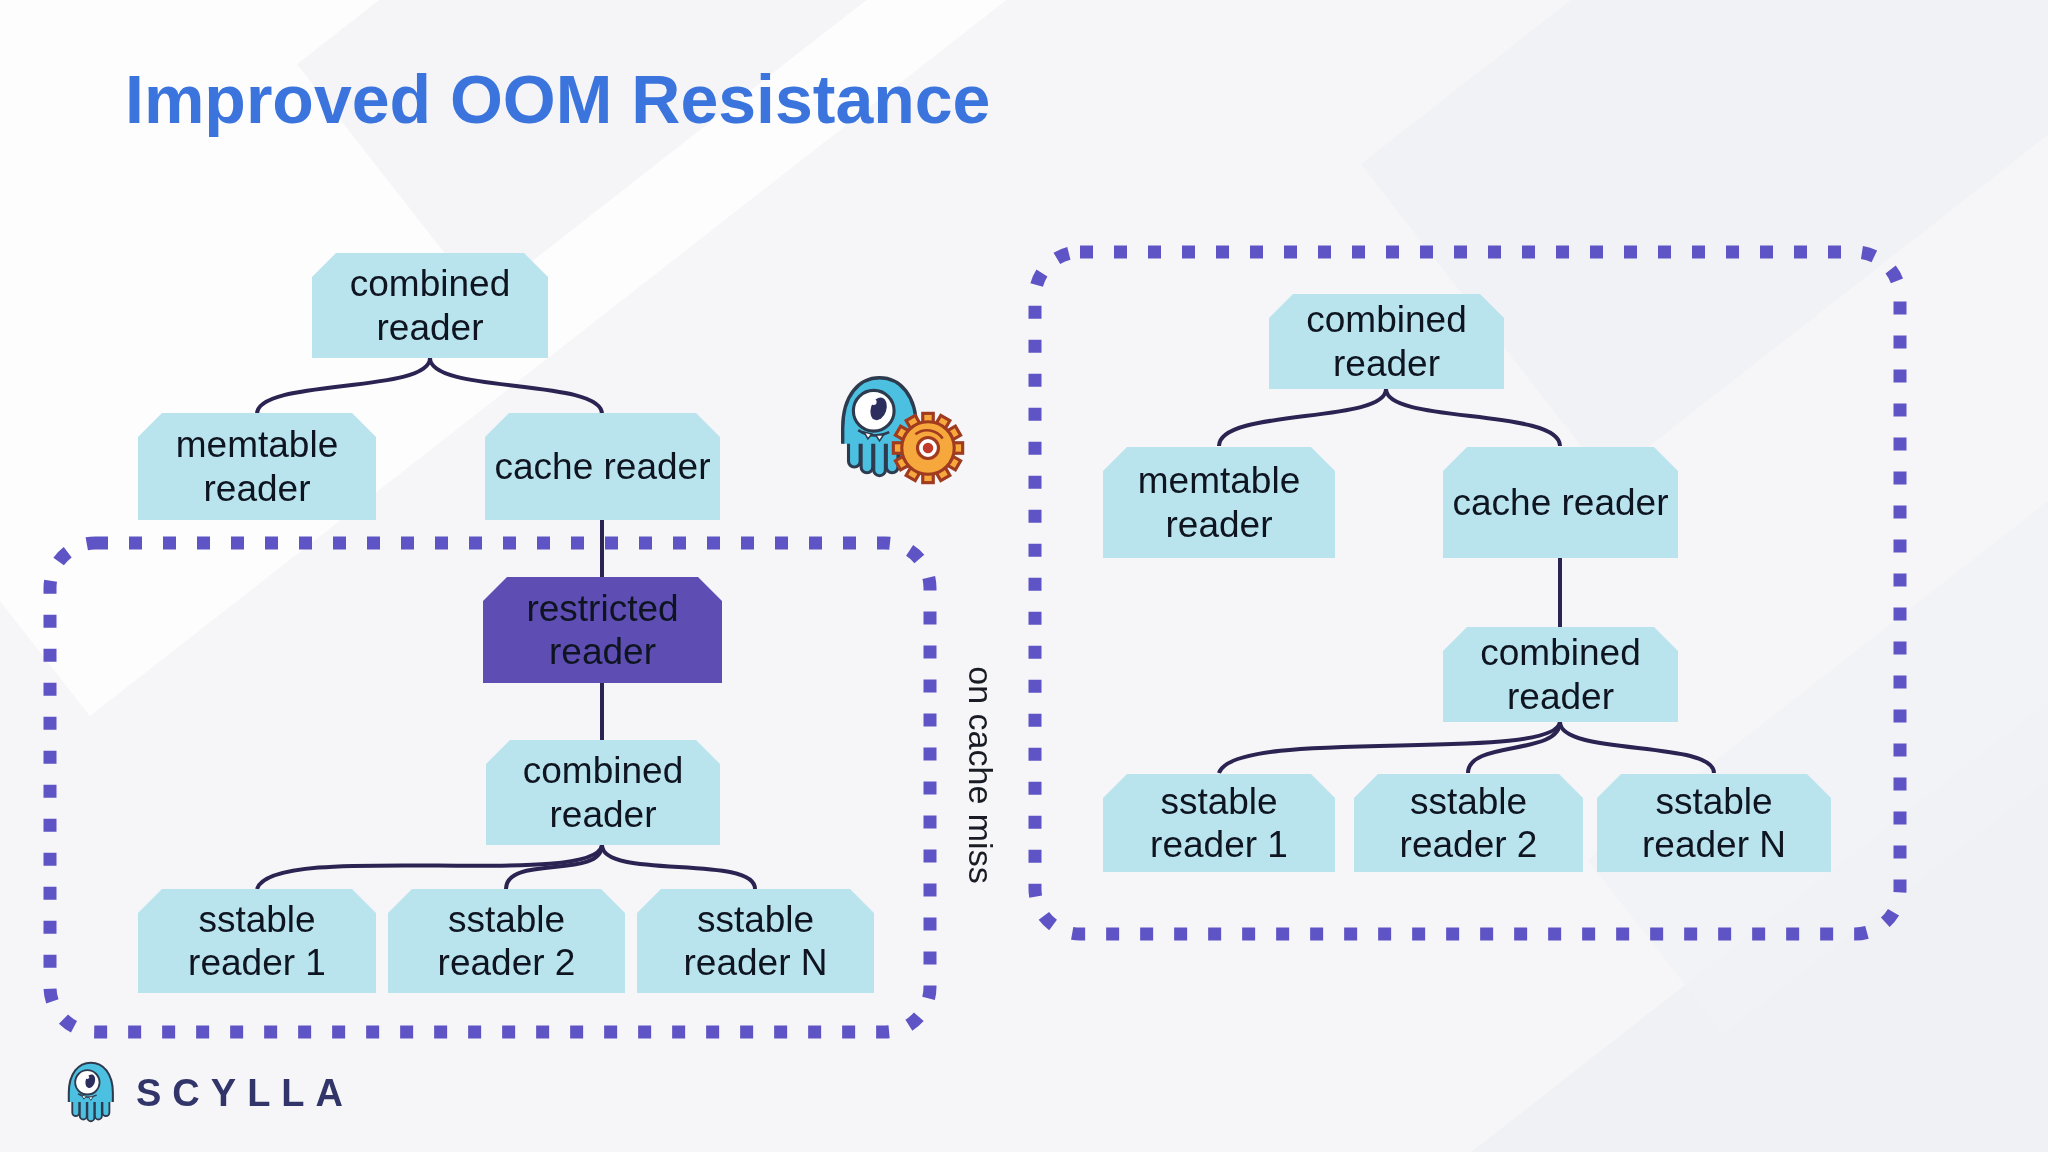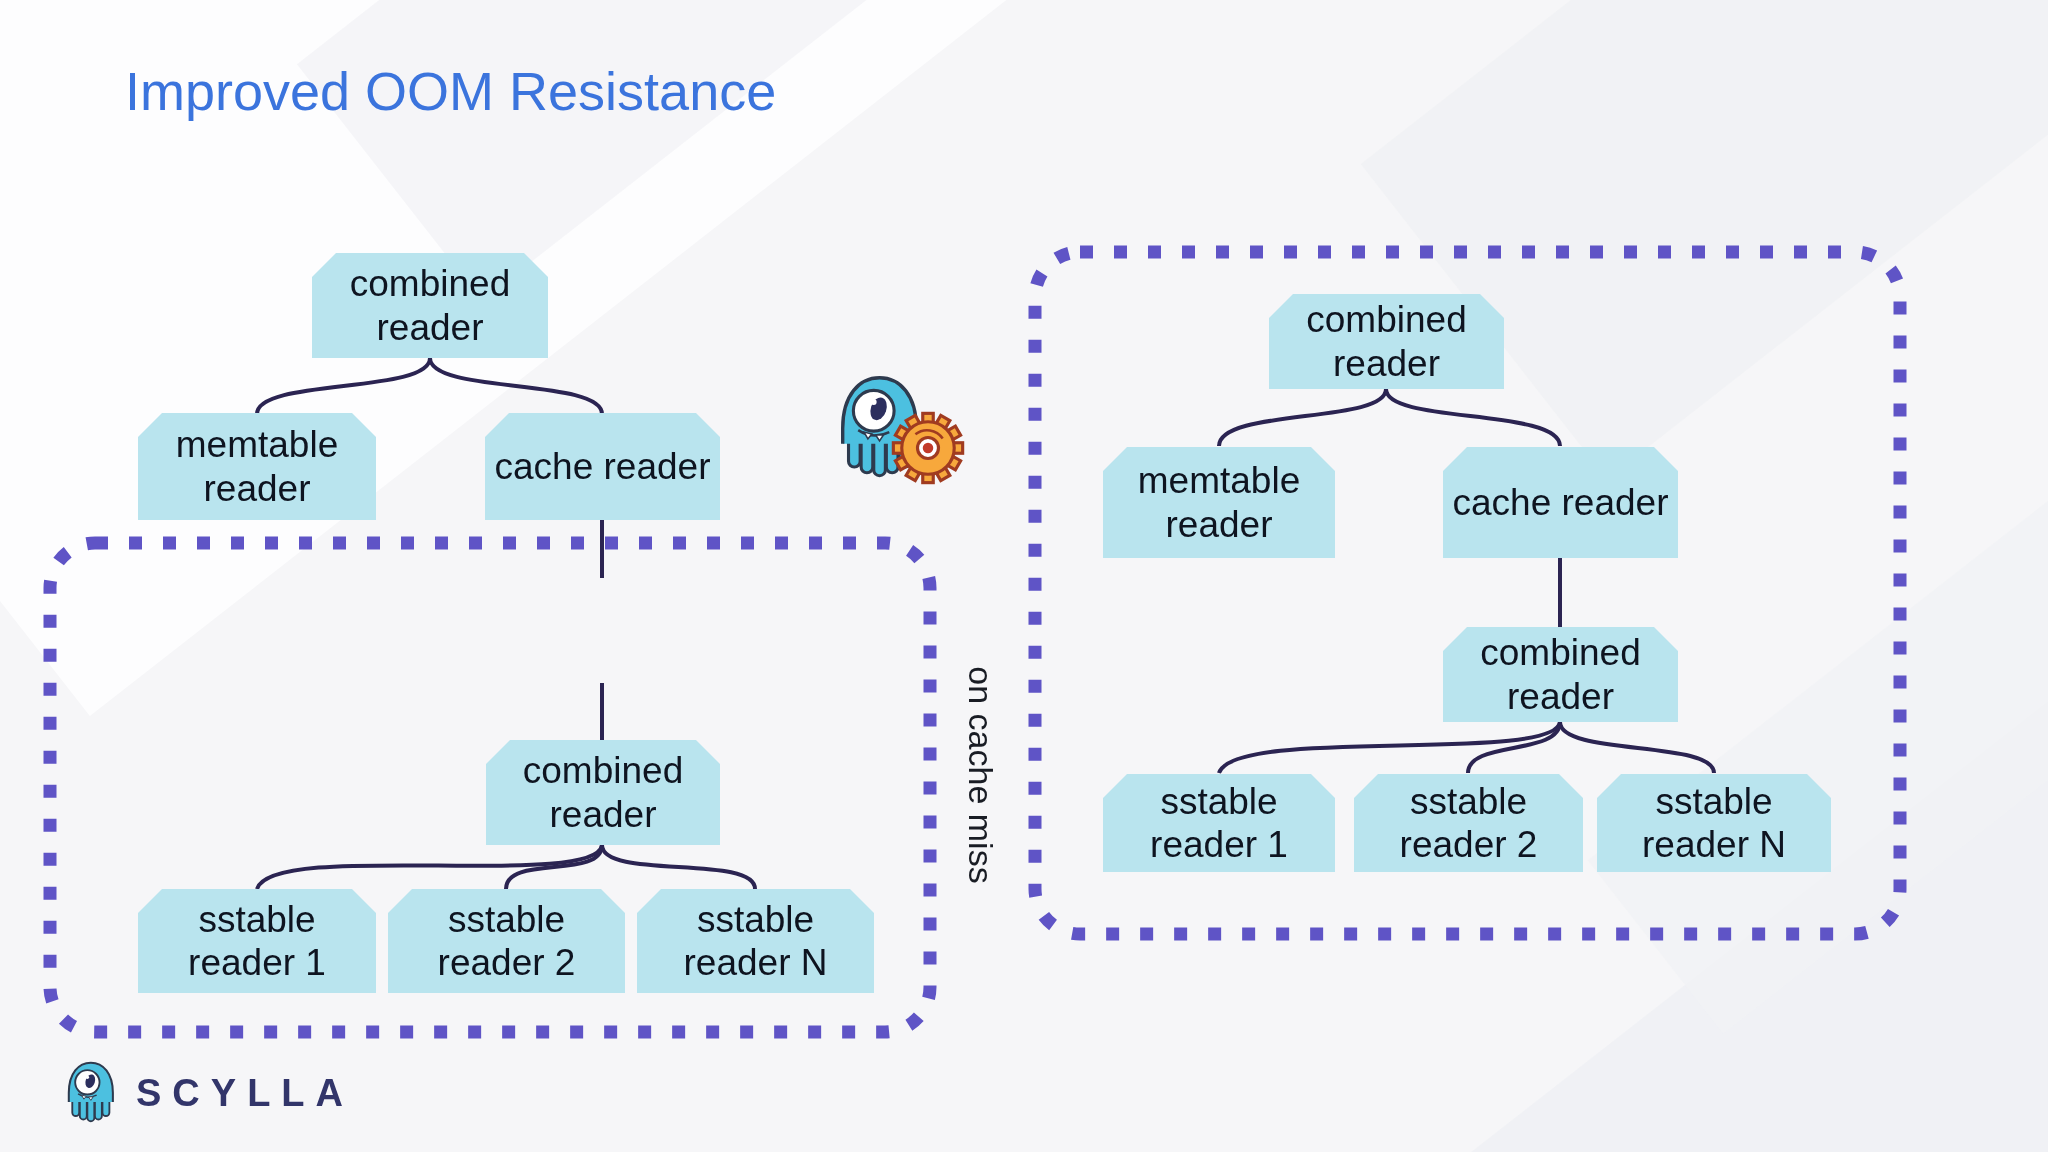--- a/index.html
+++ b/index.html
@@ -10,21 +10,21 @@
   }
   .stripe{position:absolute;z-index:0;transform:rotate(-38deg);}
   .s1{left:-260px;top:-300px;width:1500px;height:620px;background:#fdfdfe;}
   .s2{left:330px;top:-140px;width:560px;height:300px;background:#f2f3f6;opacity:.8;}
   .s3{left:1380px;top:-180px;width:980px;height:400px;background:#f0f1f4;opacity:.7;}
   .s4{left:1260px;top:840px;width:1400px;height:520px;background:#eef0f3;opacity:.7;}
   .s5{left:1560px;top:560px;width:900px;height:220px;background:#f1f2f5;opacity:.7;}
 
   .page-title{
     position:absolute;z-index:3;left:125px;top:60px;
-    font-size:54px;font-weight:400;letter-spacing:0px;
+    font-size:68px;font-weight:700;letter-spacing:0px;
     color:#3b74dd;white-space:nowrap;
   }
 
   svg.layer{position:absolute;left:0;top:0;z-index:1;}
 
   .node{
     position:absolute;z-index:2;display:flex;align-items:center;justify-content:center;
     text-align:center;font-size:37px;line-height:1.17;color:#0e1420;
     clip-path:polygon(24px 0,calc(100% - 24px) 0,100% 24px,100% 100%,0 100%,0 24px);
     padding:0 8px;box-sizing:border-box;
@@ -134,20 +134,21 @@
     </g>
 
     <g transform="translate(63,1058) scale(0.58)">
       <use href="#monster"></use>
     </g>
   </svg>
 
   <div class="node cyan" style="left:312px;top:253px;width:236px;height:105px;">combined reader</div>
   <div class="node cyan" style="left:138px;top:413px;width:238px;height:107px;">memtable reader</div>
   <div class="node cyan" style="left:485px;top:413px;width:235px;height:107px;">cache reader</div>
+  <div class="node purple" style="left:483px;top:577px;width:239px;height:106px;">restricted reader</div>
   <div class="node cyan" style="left:486px;top:740px;width:234px;height:105px;">combined reader</div>
   <div class="node cyan" style="left:138px;top:889px;width:238px;height:104px;">sstable reader 1</div>
   <div class="node cyan" style="left:388px;top:889px;width:237px;height:104px;">sstable reader 2</div>
   <div class="node cyan" style="left:637px;top:889px;width:237px;height:104px;">sstable reader N</div>
 
   <div class="node cyan" style="left:1269px;top:294px;width:235px;height:95px;">combined reader</div>
   <div class="node cyan" style="left:1103px;top:447px;width:232px;height:111px;">memtable reader</div>
   <div class="node cyan" style="left:1443px;top:447px;width:235px;height:111px;">cache reader</div>
   <div class="node cyan" style="left:1443px;top:627px;width:235px;height:95px;">combined reader</div>
   <div class="node cyan" style="left:1103px;top:774px;width:232px;height:98px;">sstable reader 1</div>

